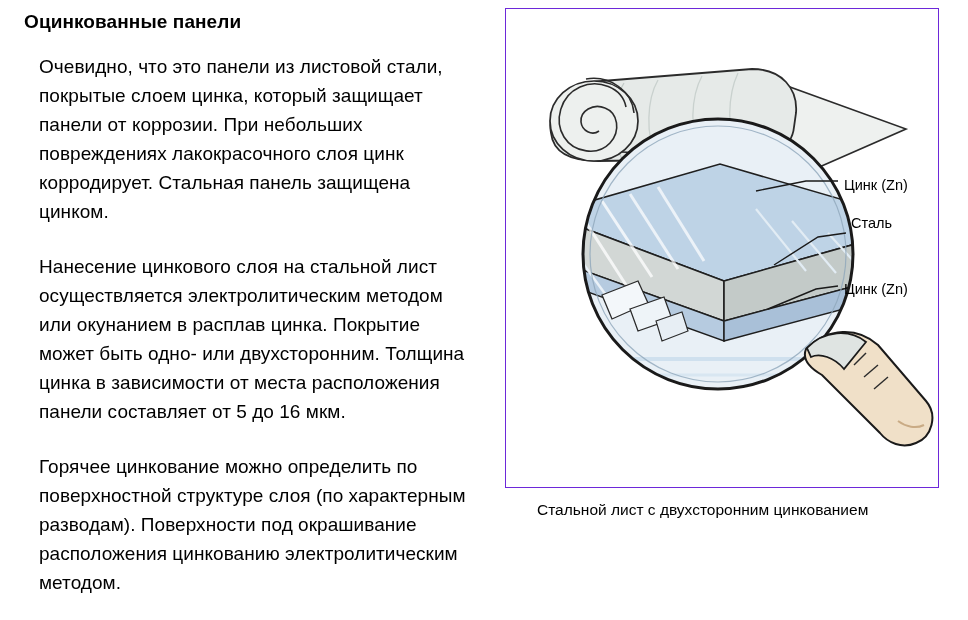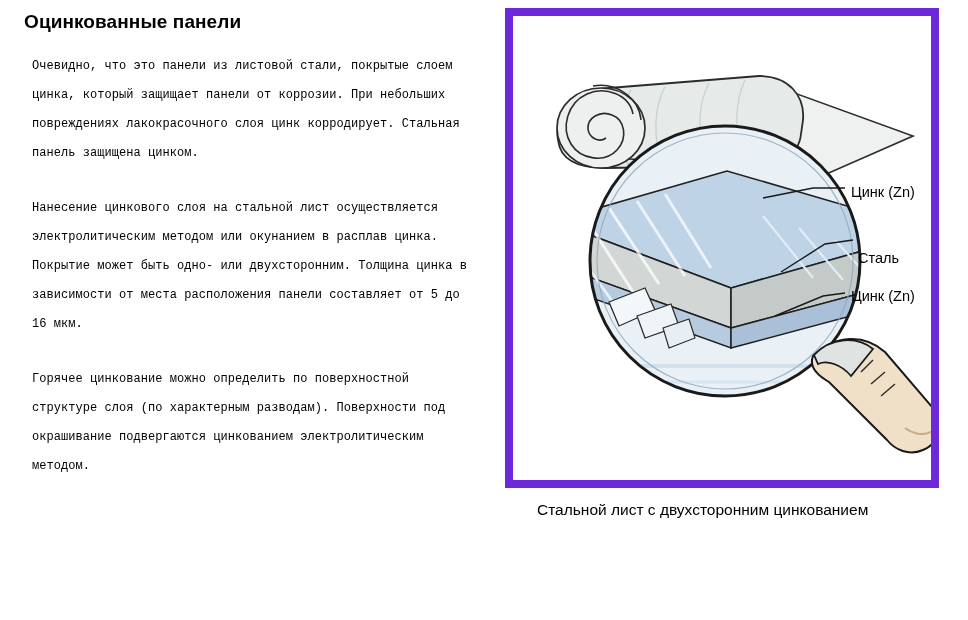--- a/index.html
+++ b/index.html
@@ -27,71 +27,70 @@
     width: 450px;
   }
   #doc-title {
     font-size: 19px;
     font-weight: bold;
     line-height: 24px;
     margin: 0 0 18px 0;
     letter-spacing: 0.1px;
   }
   .paragraph {
-    font-size: 12px;
+    font-size: 19px;
     line-height: 29px;
-    margin: 0 0 26px 8px;
+    margin: 0 0 26px 15px;
     letter-spacing: 0.05px;
-    font-family: Liberation Mono, monospace;
   }
   
   #figure {
     position: absolute;
     left: 505px;
     top: 8px;
     width: 440px;
   }
   #figure-frame {
     position: relative;
     width: 434px;
     height: 480px;
-    border: 8px solid #6d28d9;
+    border: 1px solid #6d28d9;
     background: #ffffff;
     box-sizing: border-box;
     overflow: hidden;
   }
   #figure-caption {
     margin-top: 12px;
     font-size: 15.5px;
     line-height: 20px;
     color: #000;
     margin-left: 32px;
   }
   .fig-label {
     position: absolute;
     font-size: 14.5px;
     white-space: nowrap;
     color: #000;
   }
   #label-zn-top { left: 338px; top: 168px; }
-  #label-steel  { left: 345px; top: 234px; }
+  #label-steel  { left: 345px; top: 206px; }
   #label-zn-bot { left: 338px; top: 272px; }
 
   svg { display: block; }
 </style>
 </head>
 <body>
 
 <div id="page">
 
   <div id="text-column">
     <h1 id="doc-title">Оцинкованные панели</h1>
     <p class="paragraph">Очевидно, что это панели из листовой стали, покрытые слоем цинка, который защищает панели от коррозии. При небольших повреждениях лакокрасочного слоя цинк корродирует. Стальная панель защищена цинком.</p>
     <p class="paragraph">Нанесение цинкового слоя на стальной лист осуществляется электролитическим методом или окунанием в расплав цинка. Покрытие может быть одно- или двухсторонним. Толщина цинка в зависимости от места расположения панели составляет от 5 до 16 мкм.</p>
-    <p class="paragraph">Горячее цинкование можно определить по поверхностной структуре слоя (по характерным разводам). Поверхности под окрашивание подвергаются цинкованием электролитическим методом.</p>
+    <p class="paragraph">Горячее цинкование можно определить по поверхностной структуре слоя (по характерным разводам). Поверхности под окрашивание расположения цинкованию электролитическим методом.</p>
   </div>
 
   <div id="figure">
     <div id="figure-frame">
 
       <svg width="428" height="474" viewBox="0 0 428 474">
         <defs>
           <clipPath id="lensClip">
             <circle cx="212" cy="245" r="135"></circle>
           </clipPath>

